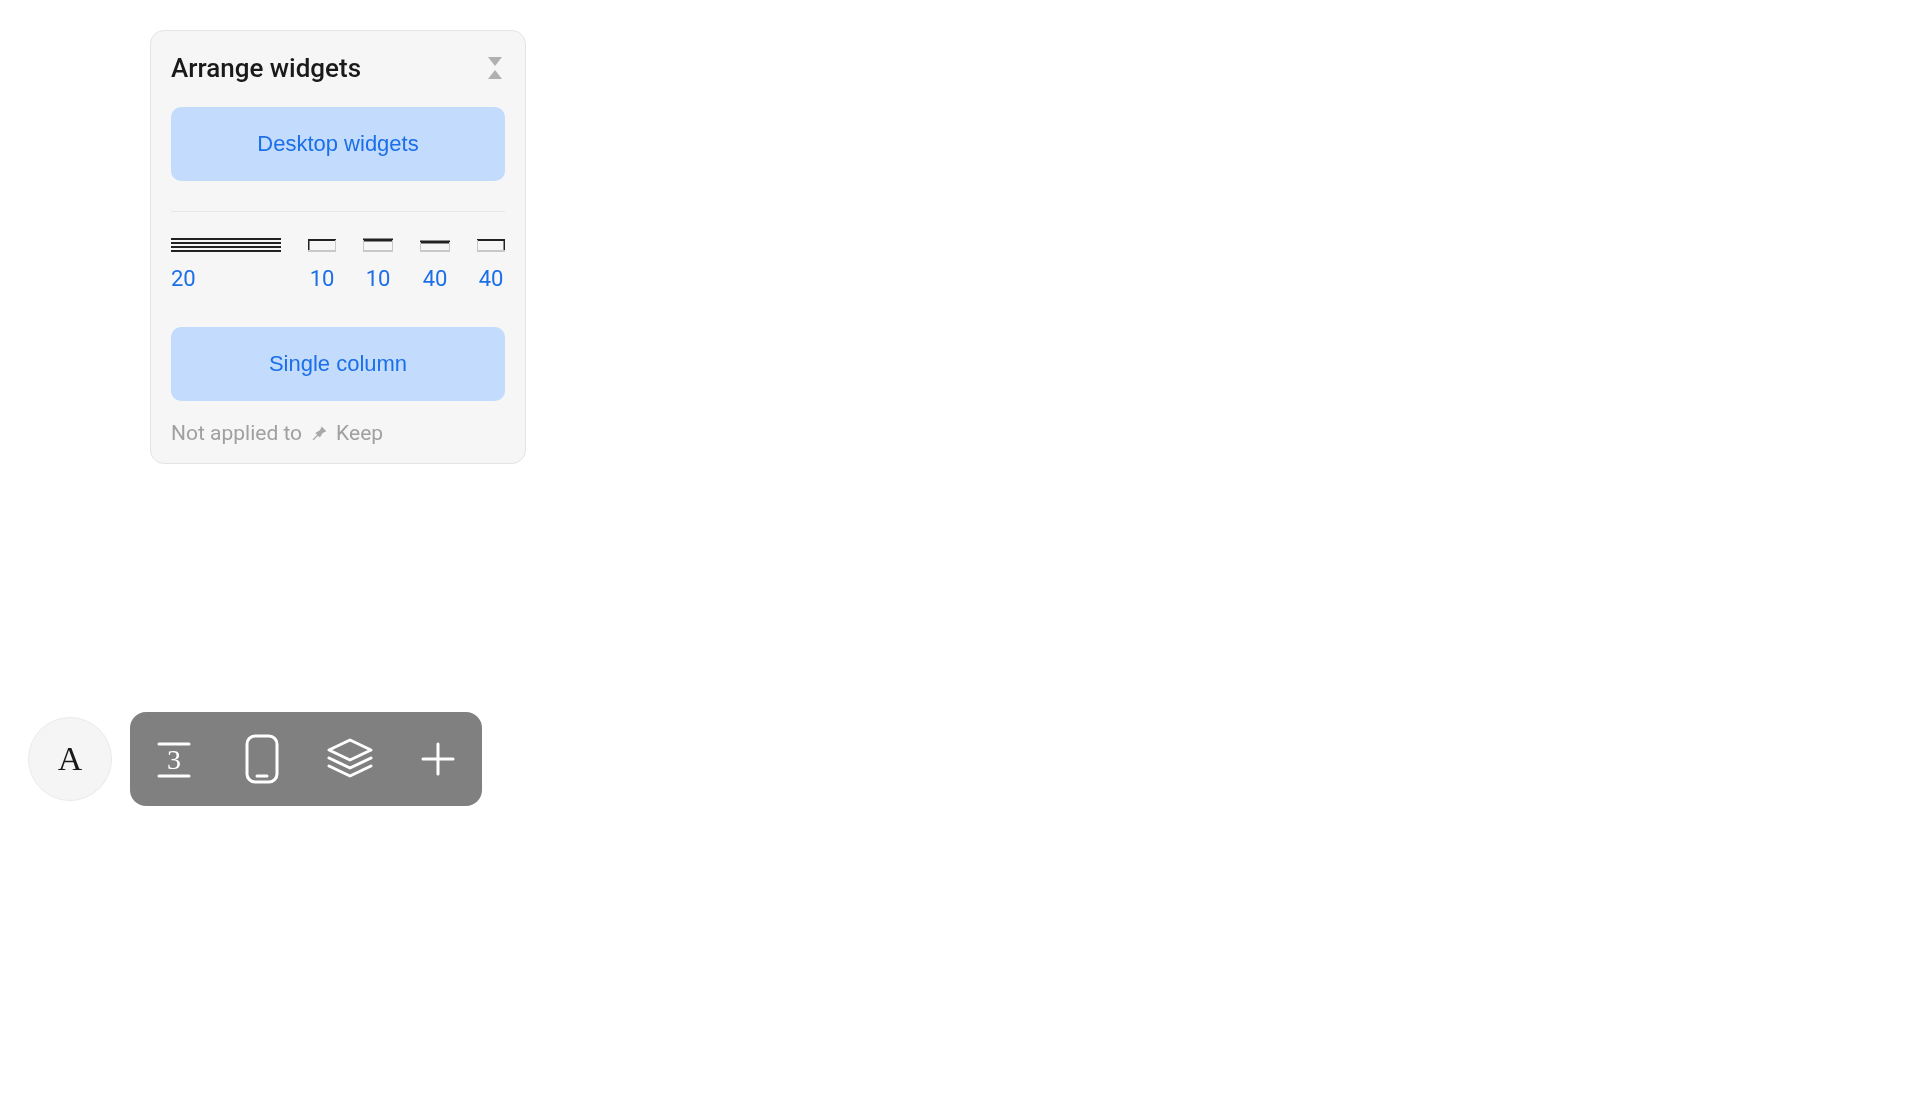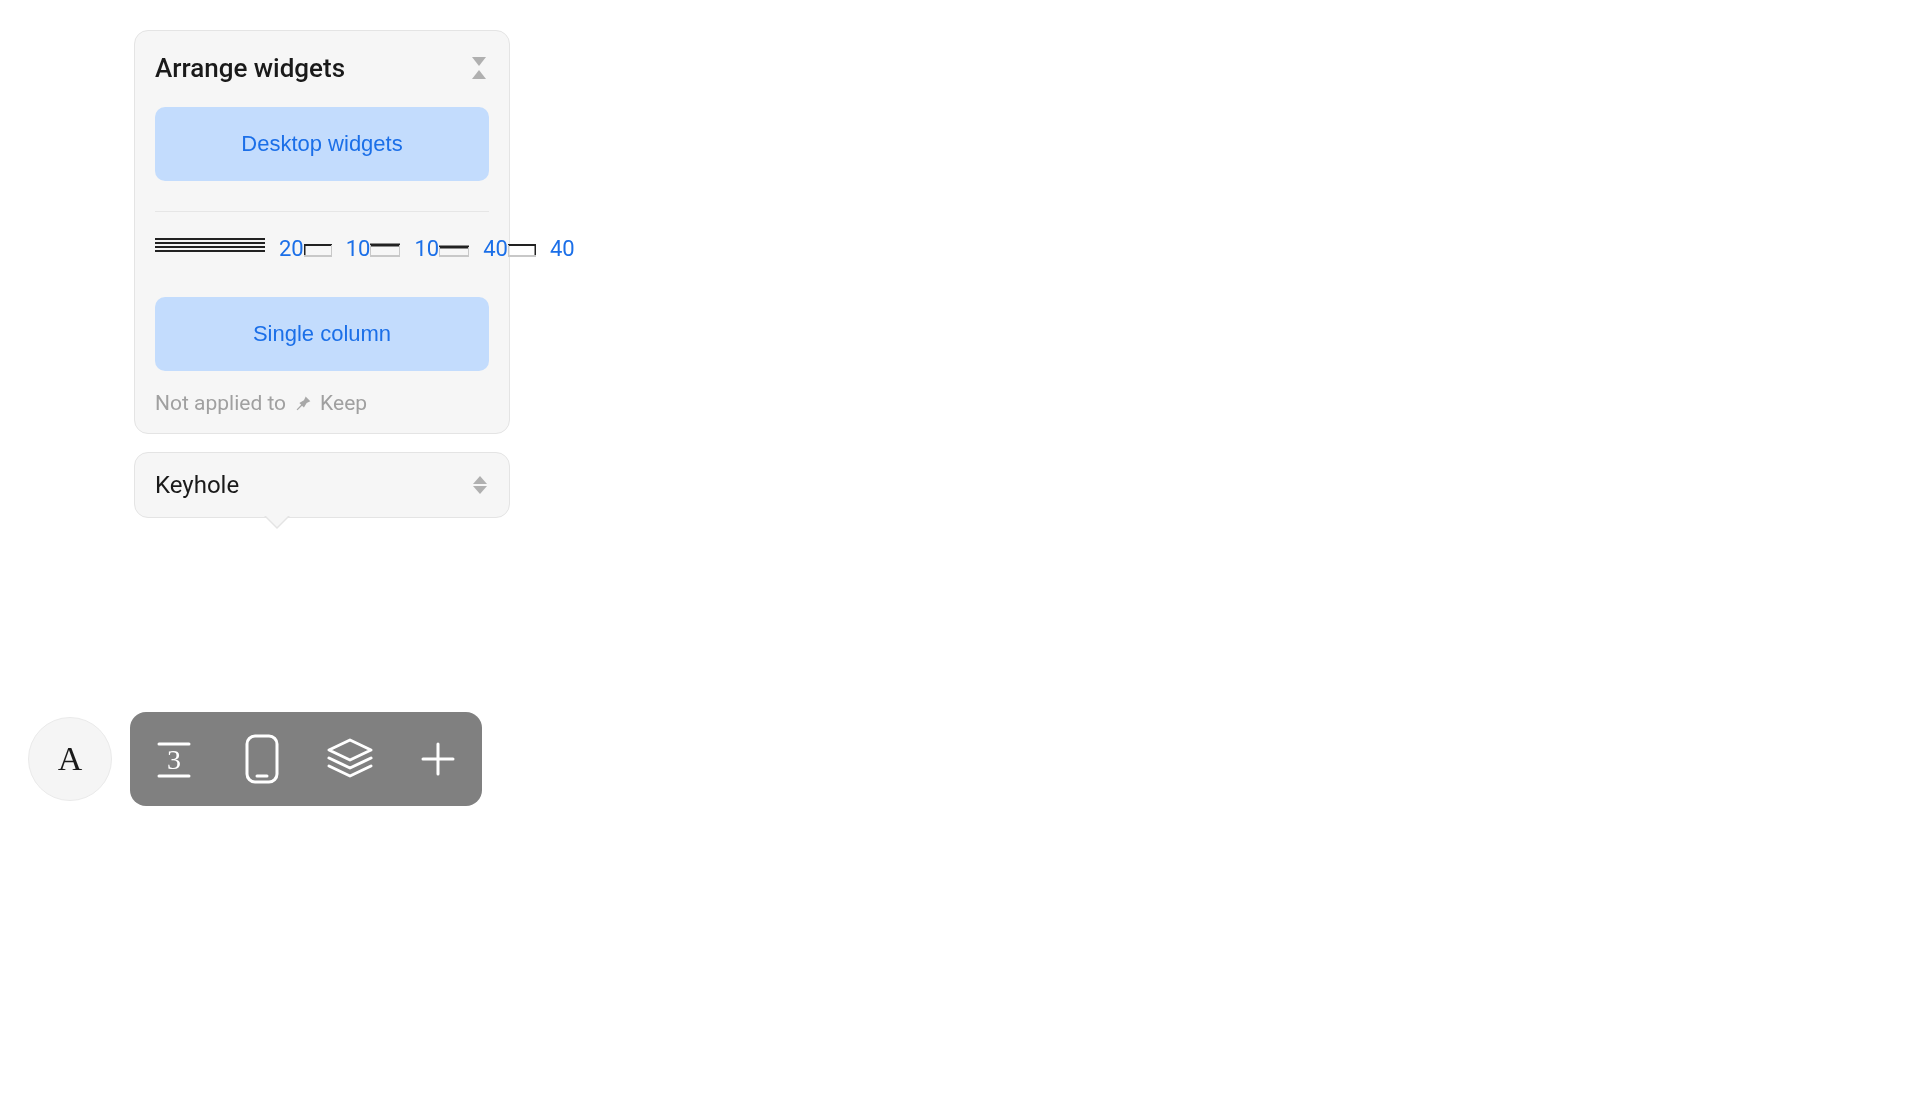--- a/index.html
+++ b/index.html
@@ -5,21 +5,21 @@
   * { box-sizing: border-box; margin: 0; padding: 0; }
   body {
     font-family: -apple-system, BlinkMacSystemFont, "Segoe UI", Roboto, Helvetica, Arial, sans-serif;
     background: #ffffff;
     width: 1912px;
     height: 1094px;
     position: relative;
   }
   .panel-container {
     position: absolute;
-    left: 134px;
+    left: 150px;
     top: 30px;
     width: 376px;
   }
   .panel {
     background: #f6f6f6;
     border: 1px solid #e4e4e4;
     border-radius: 14px;
     padding: 22px 20px 18px 20px;
   }
   .panel-header {
@@ -60,21 +60,21 @@
     margin: 30px 0 24px 0;
   }
   .thickness-row {
     display: flex;
     align-items: flex-end;
     justify-content: space-between;
     margin-bottom: 36px;
   }
   .thickness-item {
     display: flex;
-    flex-direction: row;
+    flex-direction: column;
     align-items: center;
     gap: 14px;
     cursor: pointer;
   }
   .thickness-icon {
     height: 16px;
     display: flex;
     align-items: flex-end;
     justify-content: center;
   }
@@ -293,33 +293,20 @@
 
     <div class="footer-note">
       <span>Not applied to</span>
       <svg width="22" height="22" viewBox="0 0 24 24">
         <path d="M14 4l6 6-4 2-3 5-2-2-5 5-1-1 5-5-2-2 5-3 2-4z" fill="#a8a8a8" transform="rotate(0 12 12)"></path>
       </svg>
       <span>Keep</span>
     </div>
   </div>
 
-  <div class="keyhole-panel">
-    <div class="keyhole-label">Keyhole</div>
-    <div class="stepper-icon">
-      <svg width="18" height="9" viewBox="0 0 18 9">
-          <polygon points="2,9 16,9 9,1" fill="currentColor"></polygon>
-        </svg>
-      <svg width="18" height="9" viewBox="0 0 18 9">
-          <polygon points="2,0 16,0 9,8" fill="currentColor"></polygon>
-        </svg>
-    </div>
-    <div class="keyhole-pointer-border"></div>
-    <div class="keyhole-pointer"></div>
-  </div>
 </div>
 
 <div class="bottom-bar-wrap">
   <div class="circle-a">A</div>
   <div class="toolbar">
     <div class="toolbar-item">
       <svg width="46" height="46" viewBox="0 0 46 46">
         <line x1="8" y1="8" x2="38" y2="8" stroke="#fff" stroke-width="3" stroke-linecap="round"></line>
         <text x="23" y="33" text-anchor="middle" fill="#fff" font-size="28" font-family="Georgia, serif">3</text>
         <line x1="8" y1="40" x2="38" y2="40" stroke="#fff" stroke-width="3" stroke-linecap="round"></line>

